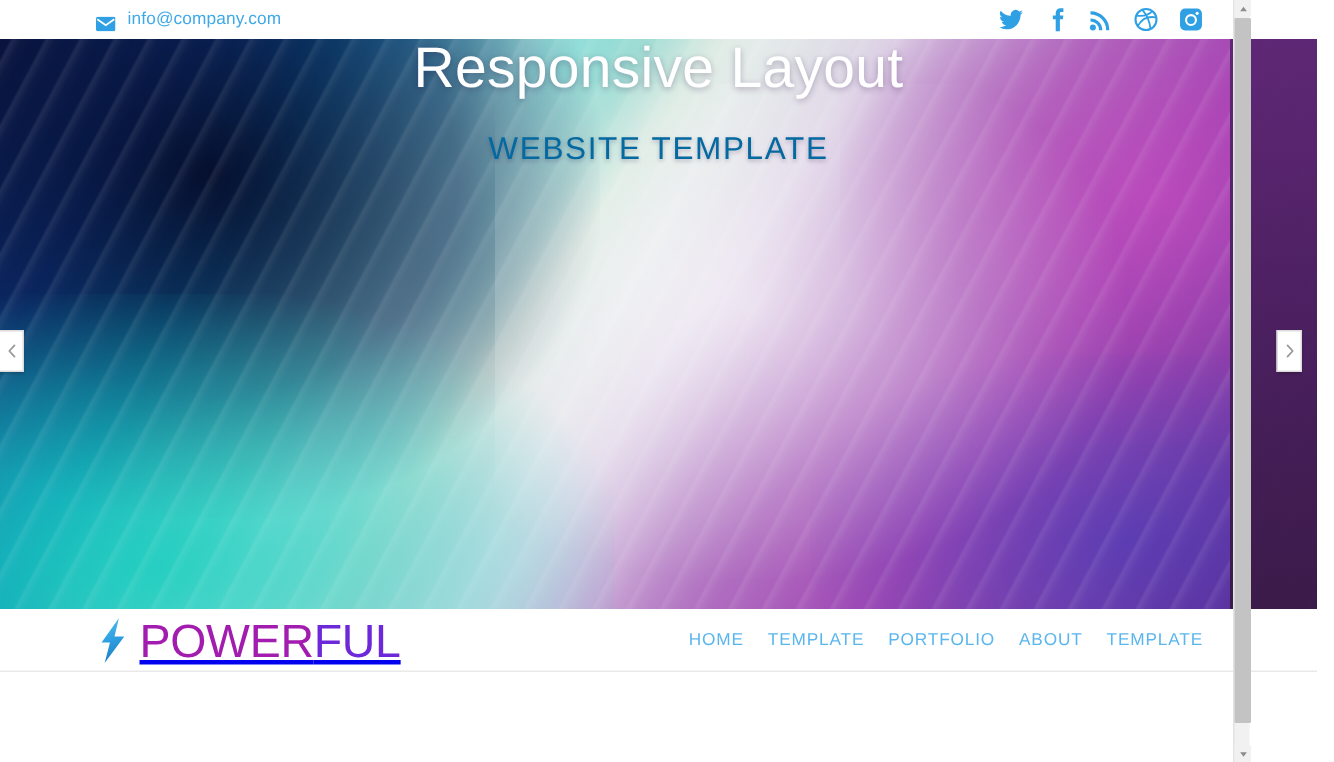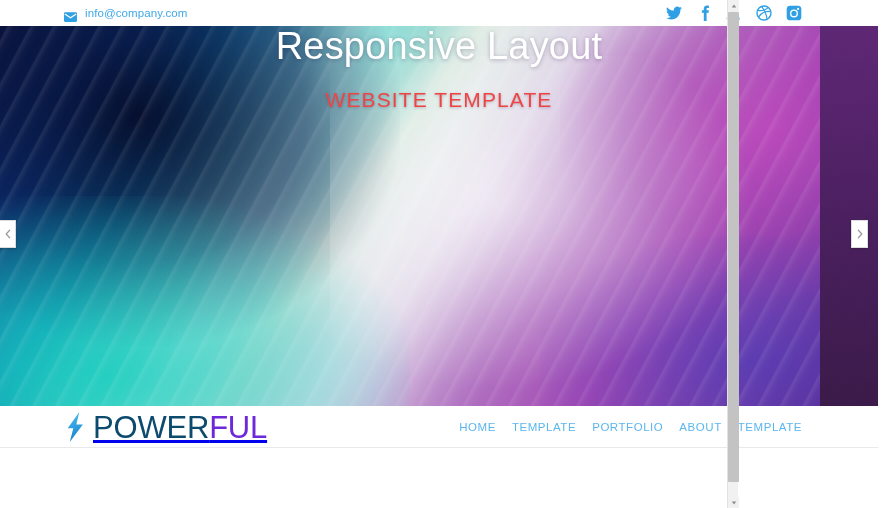--- a/index.html
+++ b/index.html
@@ -3,21 +3,21 @@
 <meta charset="utf-8">
 <title>Powerful — Responsive Layout</title>
 <style>
   * { margin:0; padding:0; box-sizing:border-box; }
   html, body {
     width:889px; height:508px;
     overflow:hidden;
     background:#ffffff;
     font-family:"Liberation Sans", sans-serif;
   }
-  #page { position:relative; width:738px; height:508px; background:#fff; }
+  #page { position:relative; width:833px; height:508px; background:#fff; }
 
   
   .viewport {
     position:absolute; left:0; top:0;
     width:878px; height:508px;
     overflow:hidden; background:#fff;
   }
 
   
   .topbar {
@@ -111,21 +111,21 @@
     display:flex; flex-direction:column; align-items:center; 
     padding-bottom:10px;
   }
   .hero-title {
     font-size:38px; font-weight:400; color:#ffffff;
     letter-spacing:.2px; line-height:1.1;
     text-shadow:0 1px 4px rgba(40,20,70,.30);
   }
   .hero-sub {
     margin-top:20px;
-    font-size:21px; font-weight:400; color:#ef4444;
+    font-size:21px; font-weight:400; color:#0369a1;
     letter-spacing:1.1px;
     text-shadow:0 1px 3px rgba(40,20,70,.28);
   }
 
   
   .car-arrow {
     position:absolute; top:194px; width:17px; height:28px;
     background:#ffffff; border:1px solid #dcdcdc;
     display:flex; align-items:center; justify-content:center;
     box-shadow:0 1px 2px rgba(0,0,0,.22);
@@ -142,21 +142,21 @@
   }
   .logo {
     position:absolute; left:64px; top:0; height:42px;
     display:flex; align-items:center; gap:7px;
   }
   .bolt { width:22px; height:30px; display:block; }
   .logo-text {
     font-size:31px; font-weight:400; letter-spacing:-.2px;
     line-height:1; white-space:nowrap;
   }
-  .logo-a { color:#0c4a6e; }
+  .logo-a { color:#a21caf; }
   .logo-b { color:#6d28d9; }
 
   .nav {
     position:absolute; right:76px; top:0; height:42px;
     display:flex; align-items:center; gap:16px;
   }
   .nav a {
     font-size:11.5px; color:#5bb6ee; text-decoration:none;
     letter-spacing:.55px; white-space:nowrap;
   }

